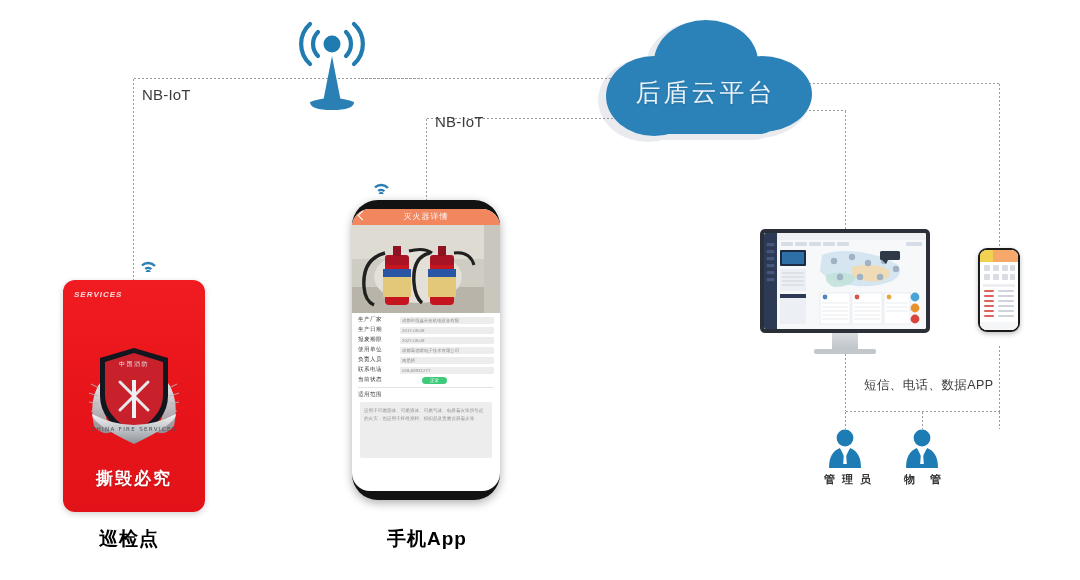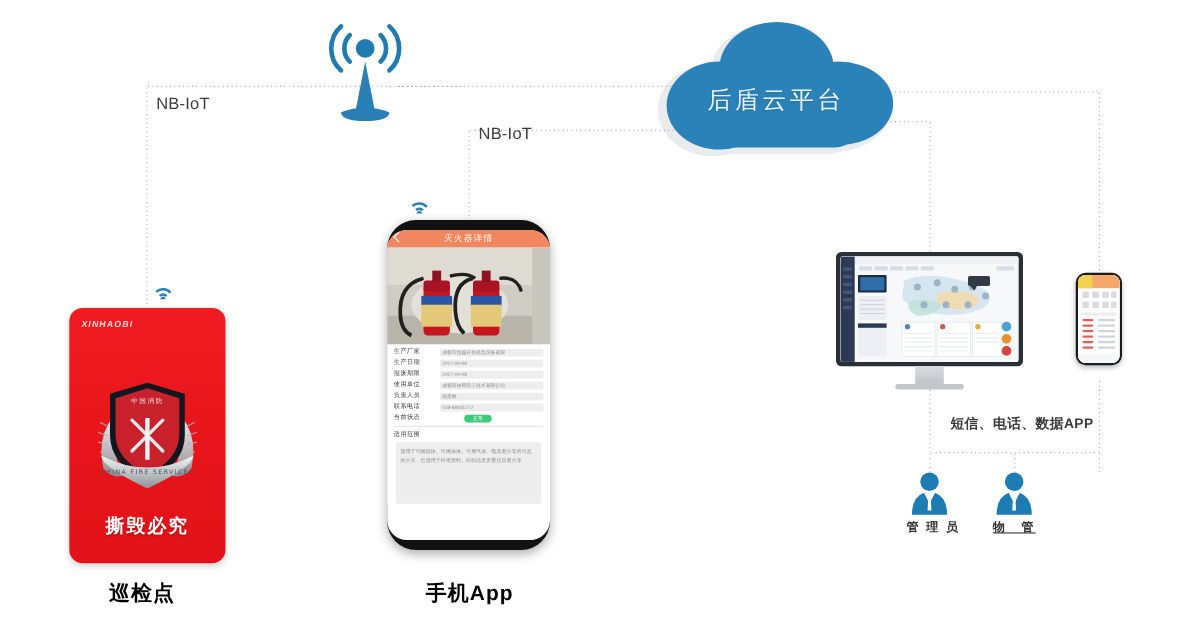--- a/index.html
+++ b/index.html
@@ -13,32 +13,32 @@
 
   
   .dline{position:absolute;background-repeat:repeat-x;}
   .dot-h{height:1px;background-image:radial-gradient(circle, #9a9a9a 0.6px, transparent 0.8px);
          background-size:4px 1px;background-position:0 0;}
   .dot-v{width:1px;background-image:radial-gradient(circle, #9a9a9a 0.6px, transparent 0.8px);
          background-size:1px 4px;background-repeat:repeat-y;}
 
   
   .nb-label{font-size:15px;color:#3c3c3c;letter-spacing:.2px;}
-  .sms-label{font-size:12.5px;color:#3a3a3a;letter-spacing:.4px;font-weight:700;}
+  .sms-label{font-size:12.5px;color:#3a3a3a;letter-spacing:.4px;font-weight:400;}
   .cap{font-size:19px;font-weight:bold;color:#000000;letter-spacing:1px;}
   .role-label{font-size:11px;color:#333;font-weight:700;letter-spacing:2px;white-space:nowrap;}
 
   
   .tower{width:80px;height:100px;}
 
   
   .cloud-wrap{width:235px;height:145px;}
   .cloud-text{
     position:absolute;left:0;right:0;top:62px;text-align:center;
-    color:#eaf3fa;font-size:22px;font-weight:500;letter-spacing:3px;
+    color:#eaf3fa;font-size:25px;font-weight:500;letter-spacing:3px;
     text-shadow:0 1px 2px rgba(0,0,0,.15);
   }
 
   
   .card{
     width:142px;height:232px;border-radius:12px;
     background:linear-gradient(180deg,#f01c21 0%,#e8151b 45%,#e21318 100%);
     box-shadow:0 2px 6px rgba(0,0,0,.18);overflow:hidden;
   }
   .card-logo{
@@ -154,21 +154,21 @@
         <ellipse cx="118" cy="48" rx="52" ry="42" fill="#2b82b8"></ellipse>
         <ellipse cx="174" cy="80" rx="50" ry="38" fill="#2b82b8"></ellipse>
         <rect x="56" y="74" width="138" height="46" rx="23" fill="#2b82b8"></rect>
       </g>
     </svg>
     <div class="cloud-text">后盾云平台</div>
   </div>
 
   <div class="abs" style="left:63px;top:280px;">
     <div class="card" style="position:relative;">
-      <div class="card-logo">XINHAOBI</div>
+      <div class="card-logo">SERVICES</div>
 
       <div class="emblem">
         <svg width="104" height="112" viewBox="0 0 104 112">
           <defs>
             <linearGradient id="sil" x1="0" y1="0" x2="0" y2="1">
               <stop offset="0%" stop-color="#f4f4f4"></stop>
                 <stop offset="48%" stop-color="#c3c7cb"></stop>
               <stop offset="100%" stop-color="#8d9399"></stop>
             </linearGradient>
           </defs>
@@ -440,17 +440,17 @@
 
   <div class="abs" style="left:901px;top:428px;">
     <div class="person">
       <svg width="42" height="42" viewBox="0 0 42 42">
         <circle cx="21" cy="10" r="8.4" fill="#1c7cb3"></circle>
         <path d="M5 40 Q5 24 16 20 L21 30 L26 20 Q37 24 37 40 Z" fill="#1c7cb3"></path>
         <path d="M16 20 L21 26 L26 20 L23 19 L21 22 L19 19 Z" fill="#ffffff"></path>
         <path d="M20 24 L22 24 L22.8 36 L19.2 36 Z" fill="#ffffff"></path>
       </svg>
     </div>
-    <div class="role-label" style="text-align:center;margin-top:2px;text-decoration:underline;">物　管</div>
+    <div class="role-label" style="text-align:right;margin-top:2px;">物　管</div>
   </div>
 
 
 </div>
 
 </body></html>

